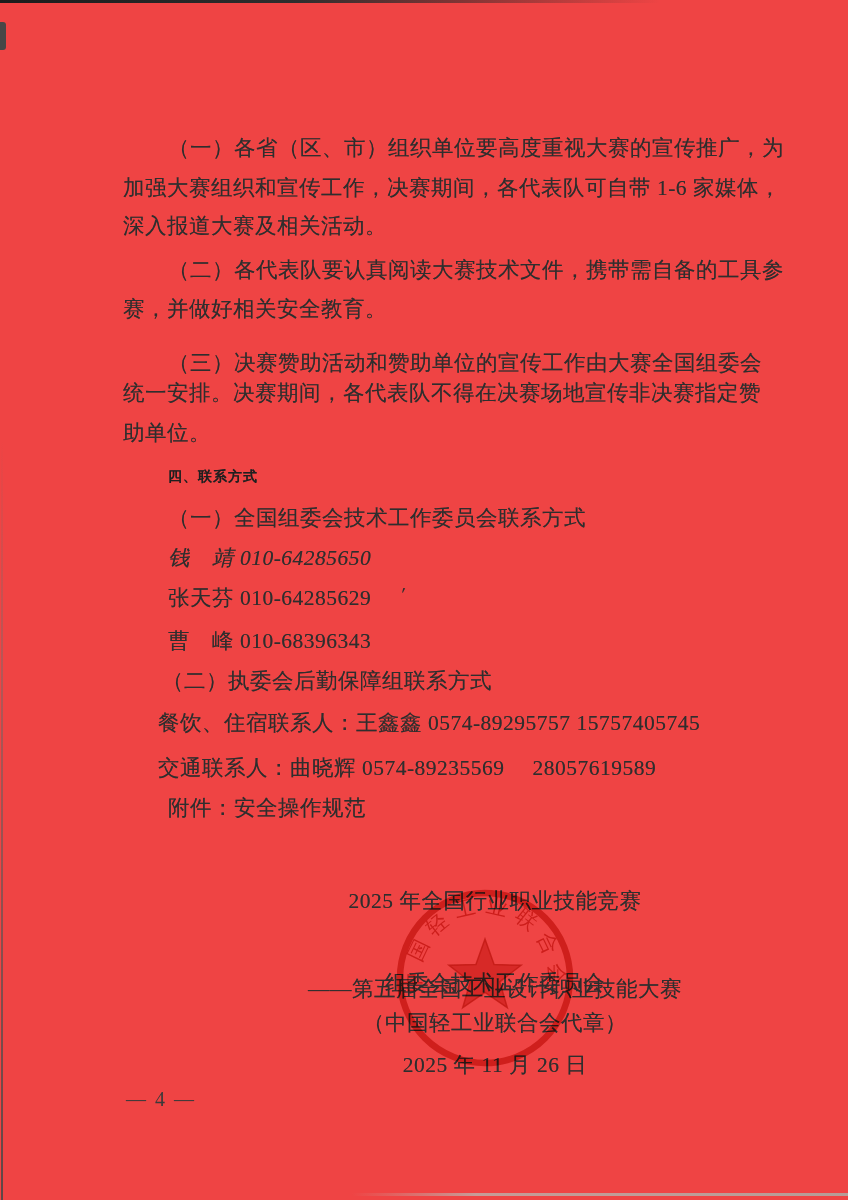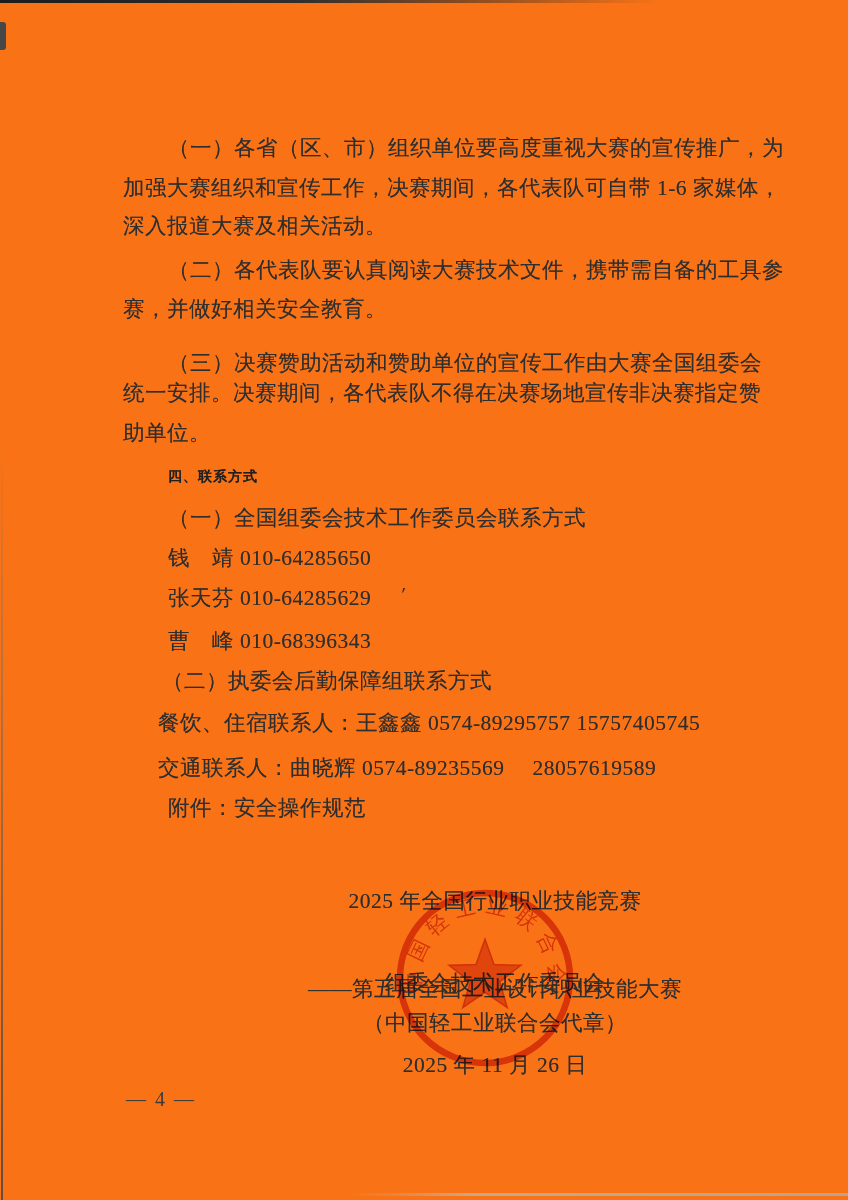--- a/index.html
+++ b/index.html
@@ -1,19 +1,19 @@
 <!DOCTYPE html>
 <html><head>
 <meta charset="utf-8">
 <style>
   html,body{margin:0;padding:0;background:#e8e8e8;}
   .page{
     position:relative;
     width:848px;height:1200px;
-    background:#f97316;
+    background:#ef4444;
     overflow:hidden;
     font-family:"Liberation Serif","DejaVu Serif",serif;
     color:#2b2b2b;
   }
   
   .top-edge-line{
     position:absolute;top:0;left:0;width:660px;height:3px;
     background:linear-gradient(to right,#1c1c1c 0%,#2e2e2e 45%,rgba(40,40,40,.55) 70%,rgba(40,40,40,0) 100%);
   }
   .left-edge-blob{
@@ -85,21 +85,21 @@
   <div class="line" style="top:135px;left:168px;">（一）各省（区、市）组织单位要高度重视大赛的宣传推广，为</div>
   <div class="line" style="top:175px;left:123px;">加强大赛组织和宣传工作，决赛期间，各代表队可自带 1-6 家媒体，</div>
   <div class="line" style="top:213px;left:123px;">深入报道大赛及相关活动。</div>
   <div class="line" style="top:257px;left:168px;">（二）各代表队要认真阅读大赛技术文件，携带需自备的工具参</div>
   <div class="line" style="top:296px;left:123px;">赛，并做好相关安全教育。</div>
   <div class="line" style="top:341px;left:168px;margin-top:9px;">（三）决赛赞助活动和赞助单位的宣传工作由大赛全国组委会</div>
   <div class="line" style="top:380px;left:123px;">统一安排。决赛期间，各代表队不得在决赛场地宣传非决赛指定赞</div>
   <div class="line" style="top:420px;left:123px;">助单位。</div>
   <div class="line heading" style="top:463px;left:168px;">四、联系方式</div>
   <div class="line" style="top:505px;left:168px;">（一）全国组委会技术工作委员会联系方式</div>
-  <div class="line" style="top:545px;left:168px;">钱　靖 010-64285650</div>
+  <div class="line" style="top:545px;left:168px;font-style:italic;">钱　靖 010-64285650</div>
   <div class="line" style="top:585px;left:168px;">张天芬 010-64285629</div>
   <div class="line" style="top:628px;left:168px;">曹　峰 010-68396343</div>
   <div class="line" style="top:668px;left:162px;">（二）执委会后勤保障组联系方式</div>
   <div class="line" style="top:710px;left:158px;">餐饮、住宿联系人：王鑫鑫 0574-89295757  15757405745</div>
   <div class="line" style="top:755px;left:158px;">交通联系人：曲晓辉 0574-89235569　 28057619589</div>
   <div class="line" style="top:795px;left:168px;">附件：安全操作规范</div>
 
   <div class="tick-mark">′</div>
 
   <div class="sig-block">

